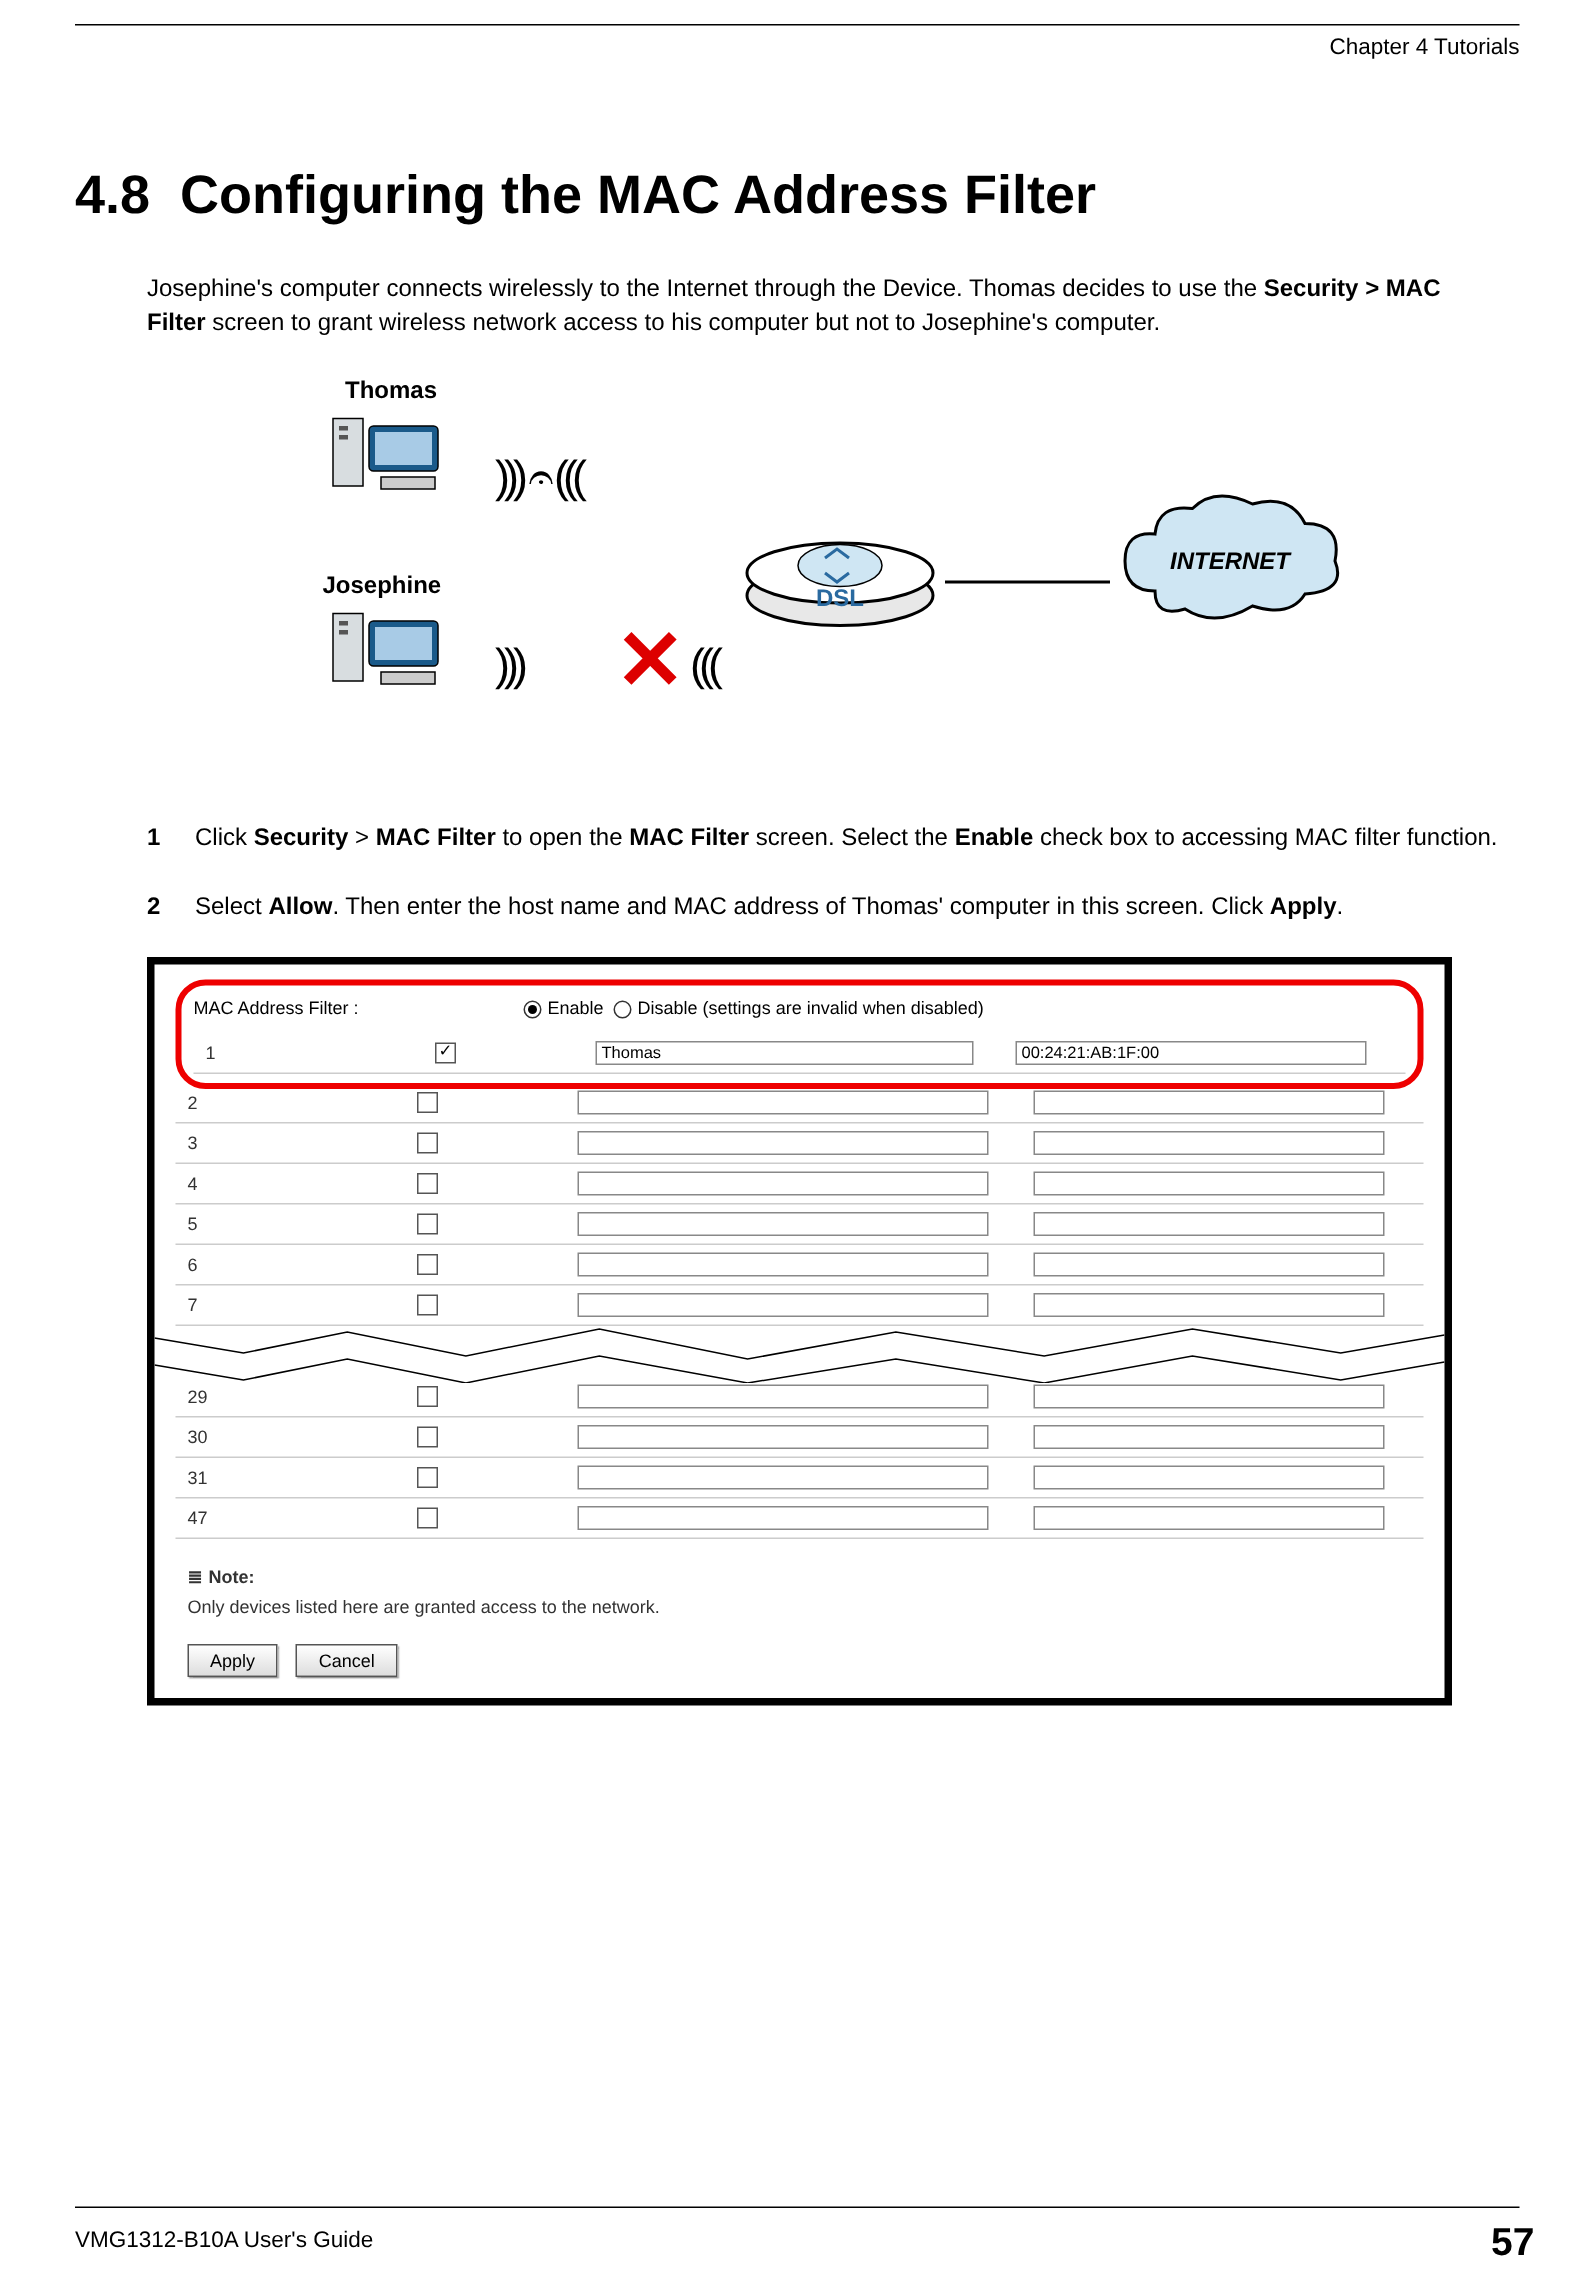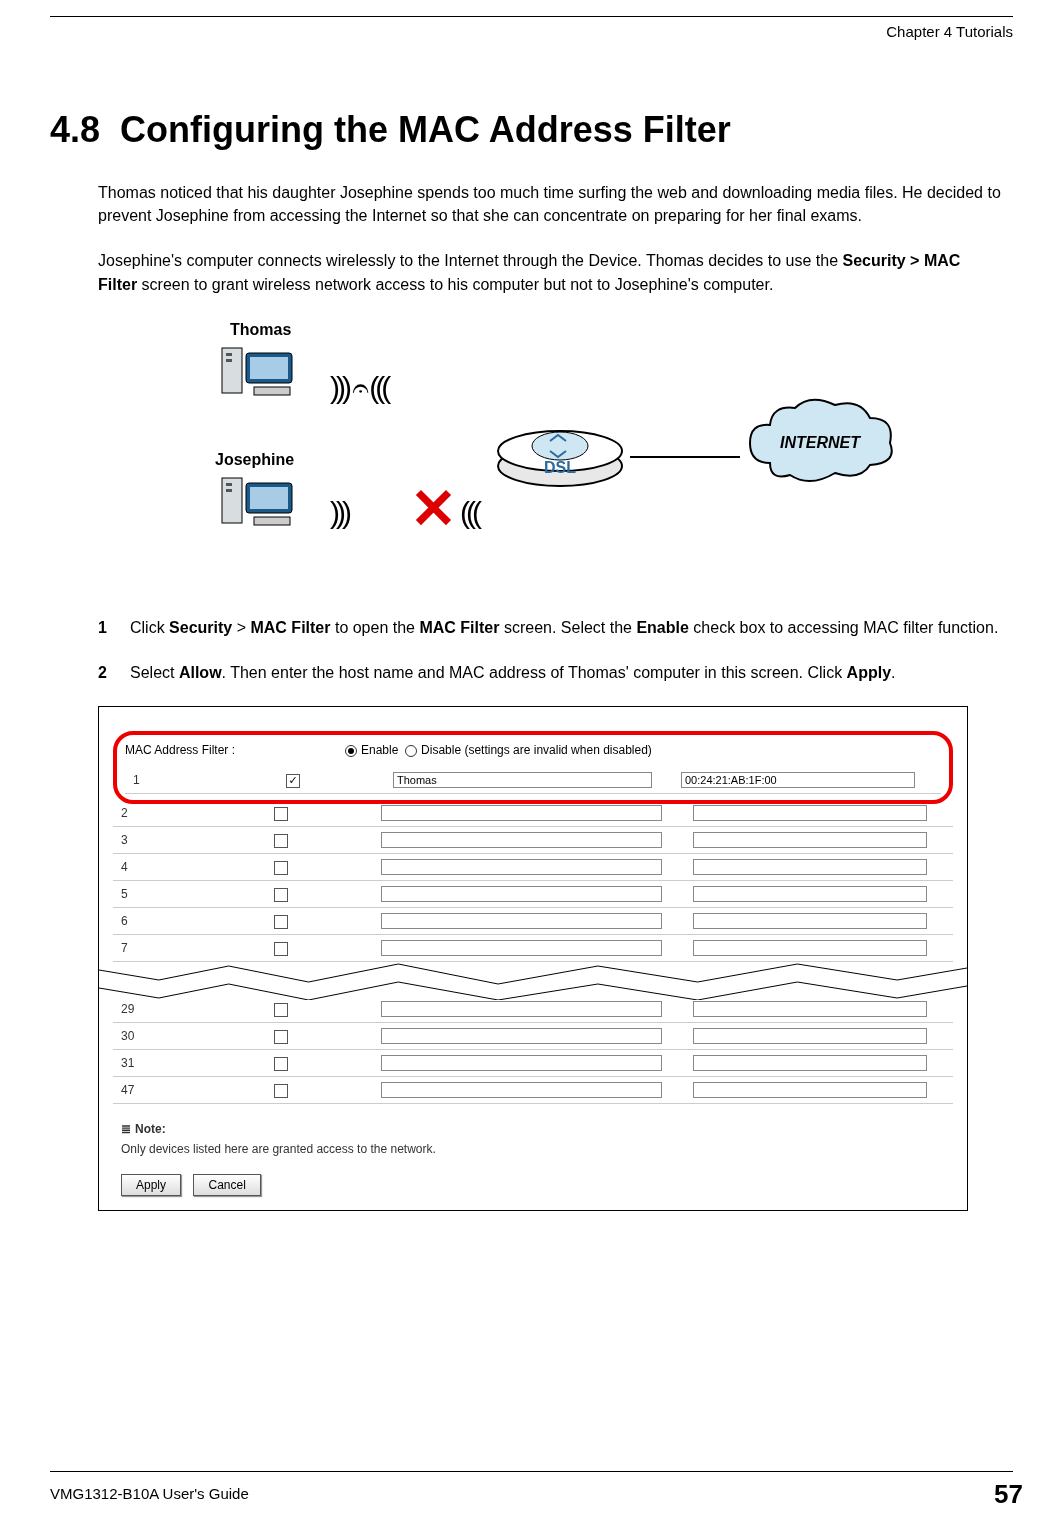--- a/index.html
+++ b/index.html
@@ -67,23 +67,23 @@
     display: flex;
     font-size: 16px;
     line-height: 1.45;
     margin-bottom: 22px;
   }
   .step-num { font-weight: bold; width: 32px; flex-shrink:0; }
   .step-body { flex: 1; padding-right: 10px; }
   .screenshot-panel {
     margin: 8px 0 0 48px;
     width: 870px;
-    border: 1px solid #000000;
+    border: 5px solid #000000;
     box-sizing: border-box;
-    padding: 24px 14px 14px 14px;
+    padding: 10px 14px 14px 14px;
     font-family: Arial, sans-serif;
   }
   .highlight-wrap {
     border: 4px solid #e00;
     border-radius: 20px;
     padding: 8px 8px 6px 8px;
     margin-bottom: -4px;
     position: relative;
     z-index: 2;
   }
@@ -140,21 +140,20 @@
 <body>
 
 <div class="page">
   <div class="top-border"></div>
   <div class="header-right">Chapter 4 Tutorials</div>
 
   <div class="h1">
     <span>4.8</span>&nbsp;&nbsp;<span>Configuring the MAC Address Filter</span>
   </div>
 
-  <div class="body-text">Thomas noticed that his daughter Josephine spends too much time surfing the web and downloading media files. He decided to prevent Josephine from accessing the Internet so that she can concentrate on preparing for her final exams.</div>
 
   <div class="body-text">
     <span>Josephine's computer connects wirelessly to the Internet through the Device. Thomas decides to use the </span><b>Security &gt; MAC Filter</b><span> screen to grant wireless network access to his computer but not to Josephine's computer.</span>
   </div>
 
   <div class="diagram">
     <span class="diag-label" style="left:70px; top:0;">Thomas</span>
     <div class="pc" style="left:60px; top:22px;">
       <svg viewBox="0 0 80 60">
           <rect x="2" y="5" width="20" height="45" fill="#d8dde0" stroke="#000"></rect>

